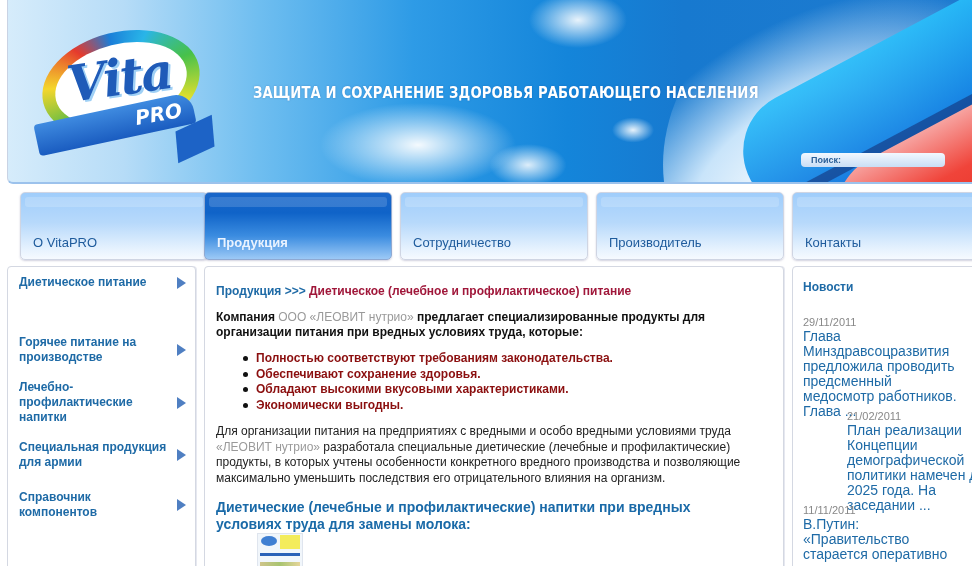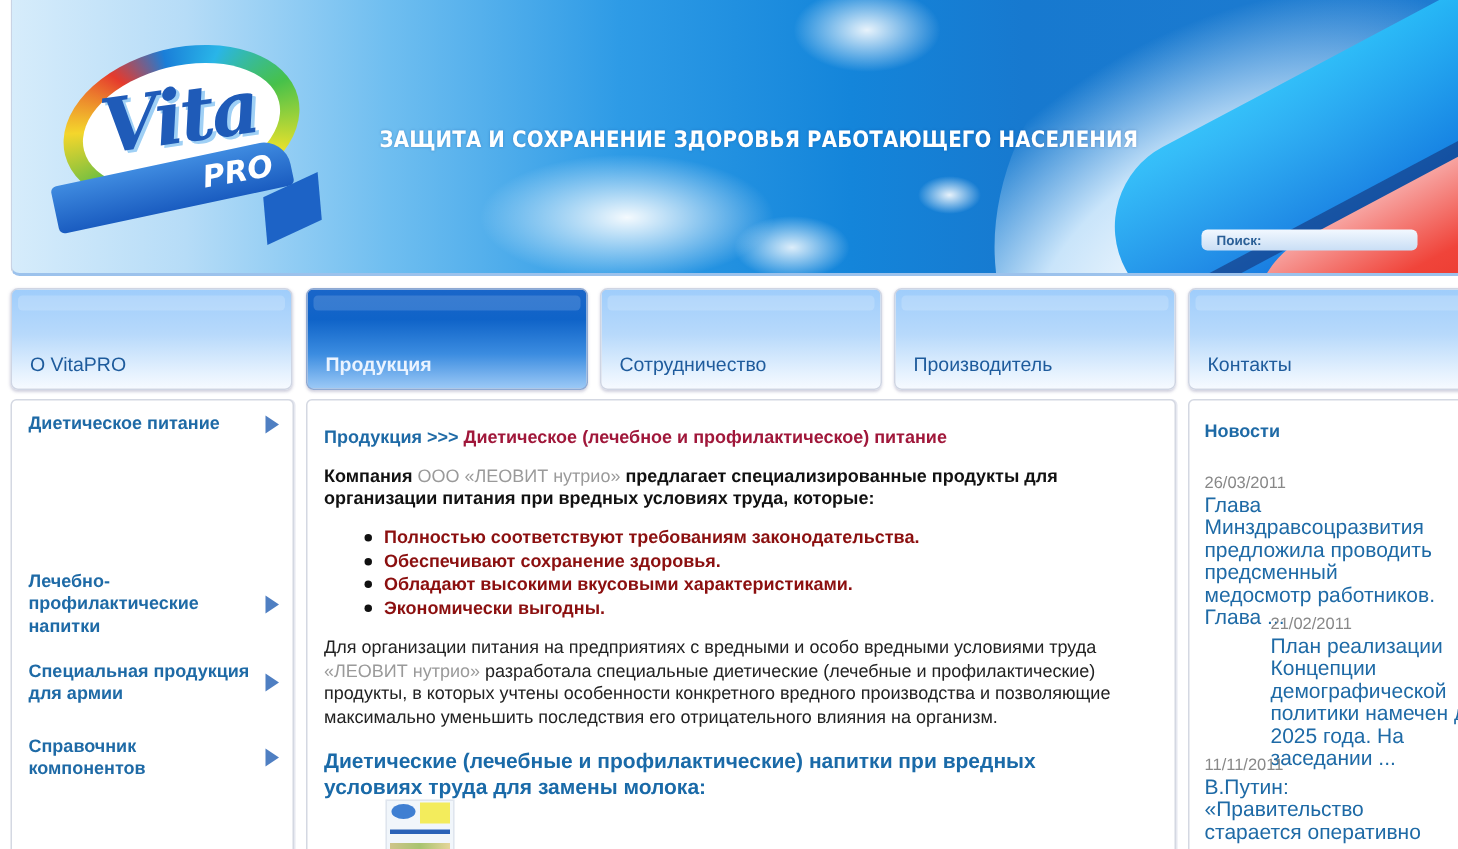--- a/index.html
+++ b/index.html
@@ -221,39 +221,43 @@
   </div>
 
   <div class="slogan">ЗАЩИТА И СОХРАНЕНИЕ ЗДОРОВЬЯ РАБОТАЮЩЕГО НАСЕЛЕНИЯ</div>
 
   <div class="search-box">
     <span class="label">Поиск:</span>
     <input type="text" placeholder="" style="">
   </div>
 </div>
 
-<div class="nav-tab" style="left:7px;">
+<div class="nav-tab" style="left:20px;">
   <span class="label">О VitaPRO</span>
 </div>
 <div class="nav-tab active" style="left:204px;">
   <span class="label">Продукция</span>
 </div>
 <div class="nav-tab" style="left:400px;">
   <span class="label">Сотрудничество</span>
 </div>
 <div class="nav-tab" style="left:596px;">
   <span class="label">Производитель</span>
 </div>
 <div class="nav-tab" style="left:792px; width:190px;">
   <span class="label">Контакты</span>
 </div>
 
 <div class="panel left-panel">
   <div class="side-item" style="top:8px;">
     <span class="text">Диетическое питание</span>
+    <span class="arrow"></span>
+  </div>
+  <div class="side-item" style="top:68px;">
+    <span class="text">Горячее питание на производстве</span>
     <span class="arrow"></span>
   </div>
   <div class="side-item" style="top:113px;">
     <span class="text" style="width:120px;">Лечебно-профилактические напитки</span>
     <span class="arrow"></span>
   </div>
   <div class="side-item" style="top:223px;">
     <span class="text" style="width:110px;">Справочник компонентов</span>
     <span class="arrow"></span>
   </div>
@@ -292,21 +296,21 @@
     <div class="badge-yellow"></div>
     <div class="stripe"></div>
     <div class="food"></div>
   </div>
 </div>
 
 <div class="panel right-panel">
   <div class="news-title">Новости</div>
 
   <div class="news-item" style="top:48px;">
-    <div class="date">26/03/2011</div>
+    <div class="date">29/11/2011</div>
     <a class="headline" style="width:155px;">Глава Минздравсоцразвития предложила проводить предсменный медосмотр работников. Глава ...</a>
   </div>
   <div class="news-item" style="top:142px;margin-left:44px;">
     <div class="date">21/02/2011</div>
     <a class="headline" style="width:160px;">План реализации Концепции демографической политики намечен до 2025 года. На заседании ...</a>
   </div>
   <div class="news-item" style="top:236px;">
     <div class="date">11/11/2011</div>
     <a class="headline" style="width:160px;">В.Путин: «Правительство старается оперативно реагировать на ситуацию в конкретных ...</a>
   </div>

